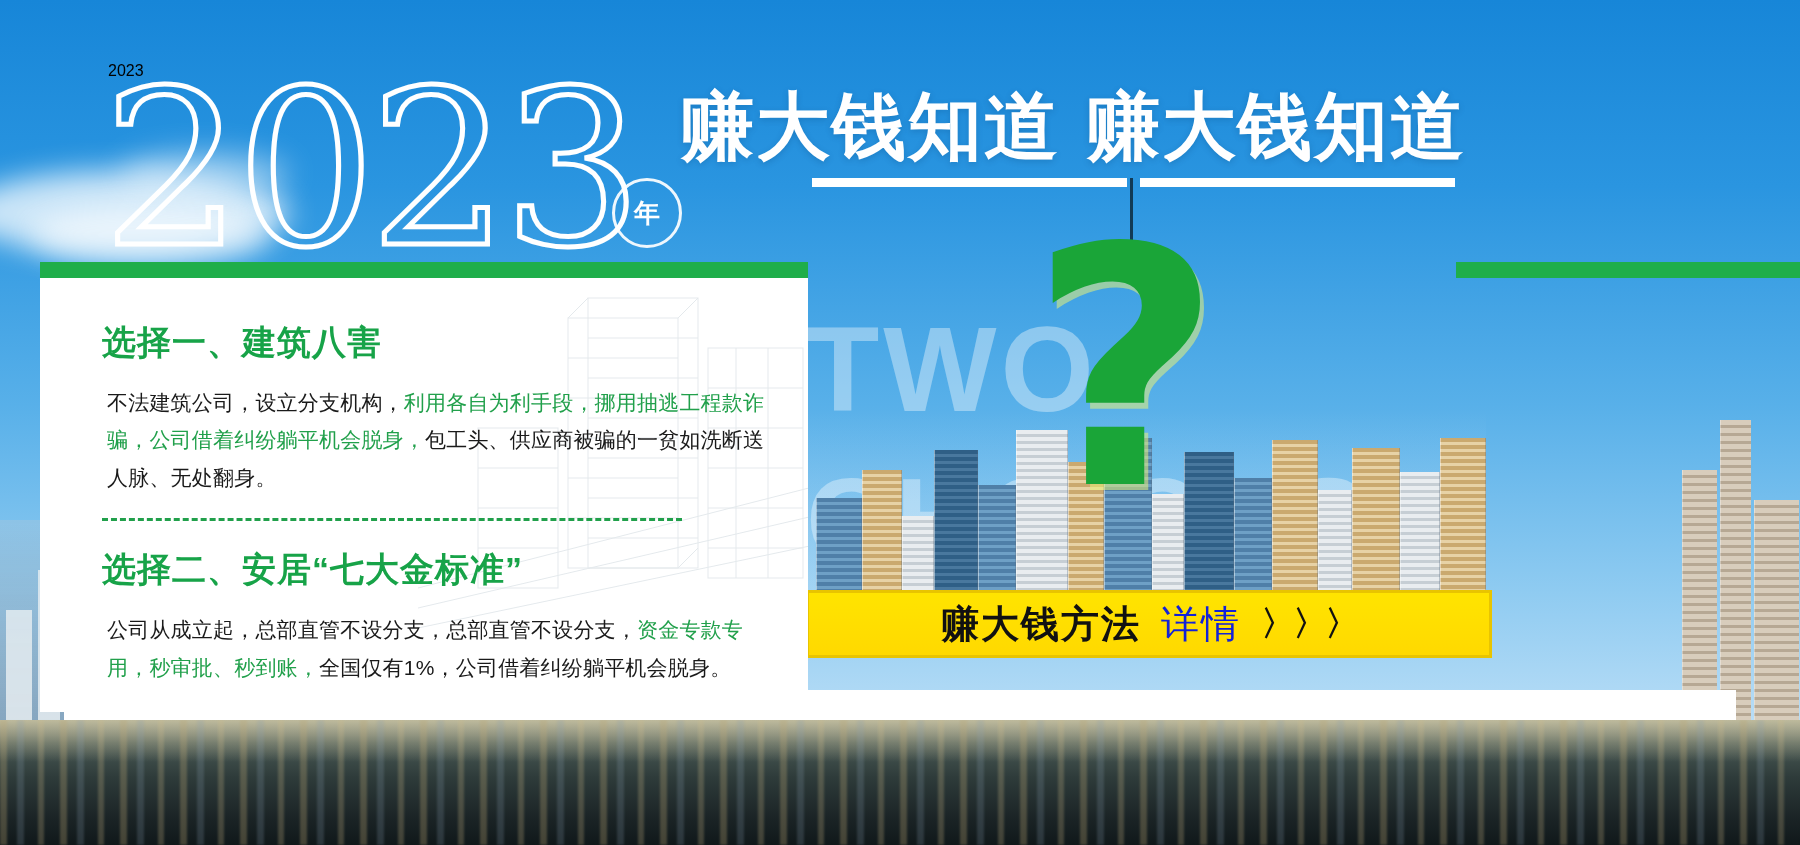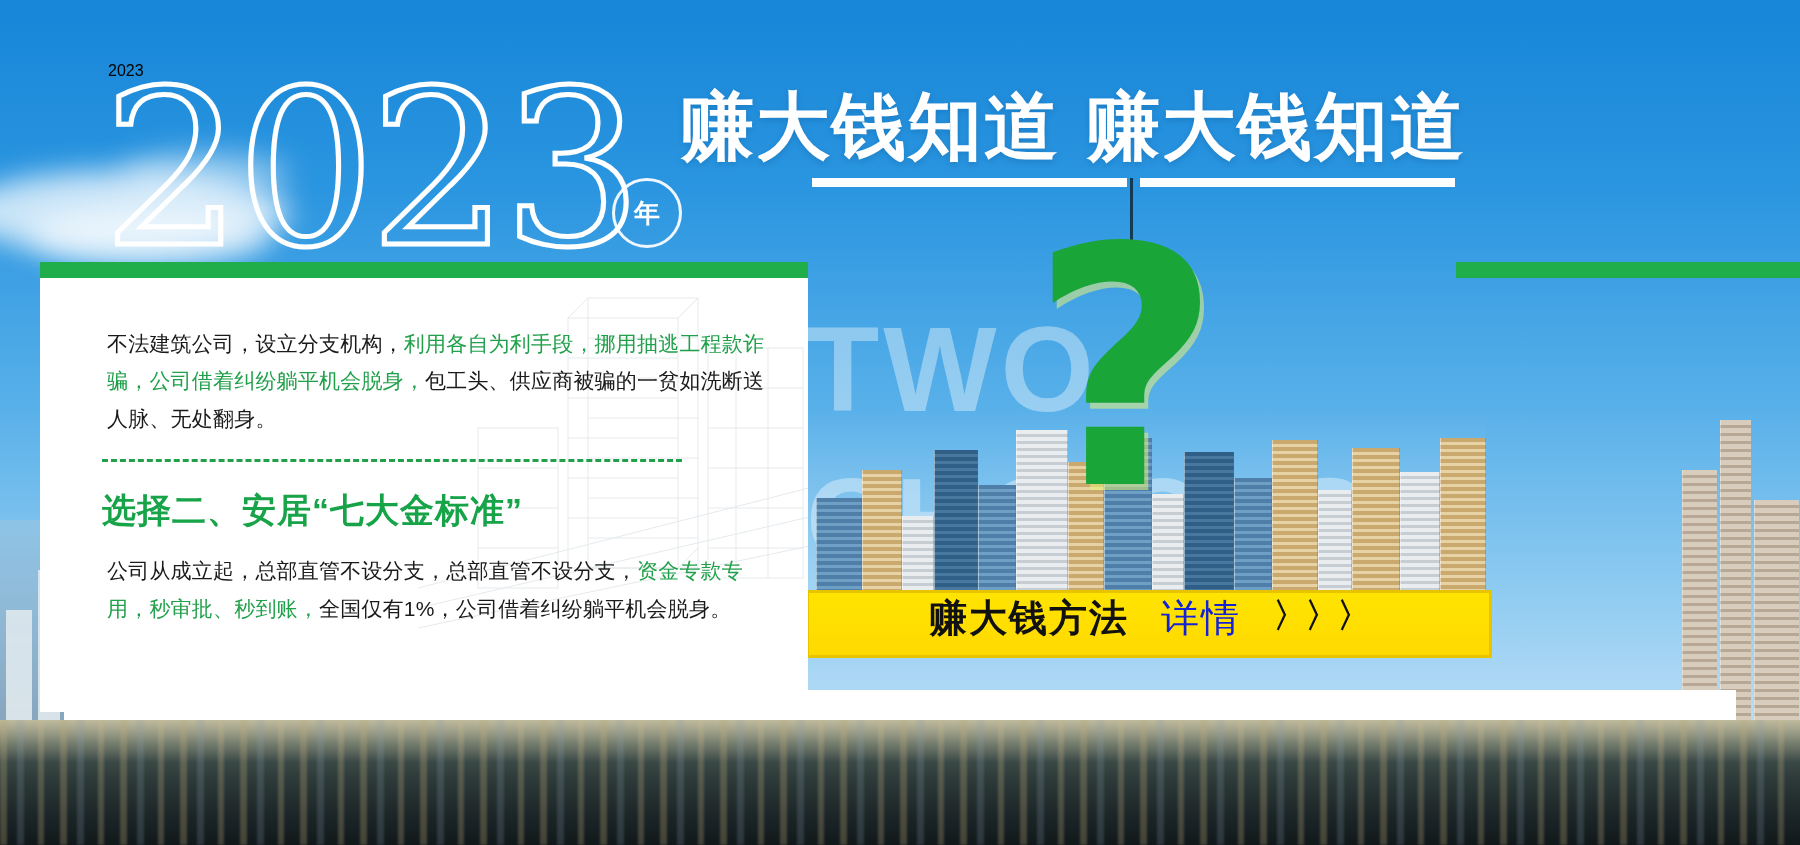--- a/index.html
+++ b/index.html
@@ -130,21 +130,21 @@
     color:#1aa538;
     font-family:"DejaVu Sans","Liberation Sans",sans-serif;
     text-shadow:4px 6px 0 rgba(230,240,120,.55);
   }
 
   
   #cta{
     position:absolute;left:806px;top:590px;width:680px;height:62px;
     background:linear-gradient(180deg,#ffe400,#ffd900);
     border:3px solid #e8c400;
-    display:flex;align-items:flex-start;justify-content:center;gap:32px;
+    display:flex;align-items:center;justify-content:center;gap:20px;
   }
   #cta-main{color:#111111;font-size:38px;font-weight:700;letter-spacing:2px;}
   #cta-sub{color:#1322d8;font-size:38px;font-weight:400;letter-spacing:2px;}
   #cta-arrows{color:#111111;font-size:34px;font-weight:700;letter-spacing:-2px;}
 
   
   #green-bar-left{position:absolute;left:40px;top:262px;width:768px;height:16px;background:#1fae4a;}
   #green-bar-right{position:absolute;left:1456px;top:262px;width:344px;height:16px;background:#1fae4a;}
 
   
@@ -261,20 +261,21 @@
         <rect x="290" y="70" width="95" height="230"></rect>
         <path d="M290 110 H385 M290 150 H385 M290 190 H385 M290 230 H385 M290 270 H385"></path>
         <path d="M318 70 V300 M350 70 V300"></path>
         <rect x="60" y="150" width="80" height="160"></rect>
         <path d="M60 190 H140 M60 230 H140 M60 270 H140"></path>
         <path d="M0 330 L430 230 M0 350 L430 260 M0 310 L430 200"></path>
       </g>
     </svg>
 
     <div class="inner">
+      <h2 class="sec-title">选择一、建筑八害</h2>
       <p class="sec-body" id="body-0"><span>不法建筑公司，设立分支机构，</span><span class="hl">利用各自为利手段，挪用抽逃工程款诈骗，公司借着纠纷躺平机会脱身，</span><span>包工头、供应商被骗的一贫如洗断送人脉、无处翻身。</span></p>
 
       <div id="divider"></div>
 
       <h2 class="sec-title">选择二、安居“七大金标准”</h2>
       <p class="sec-body" id="body-1"><span>公司从成立起，总部直管不设分支，总部直管不设分支，</span><span class="hl">资金专款专用，秒审批、秒到账，</span><span>全国仅有1%，公司借着纠纷躺平机会脱身。</span></p>
     </div>
   </div>
 
   <div id="frame"></div>

